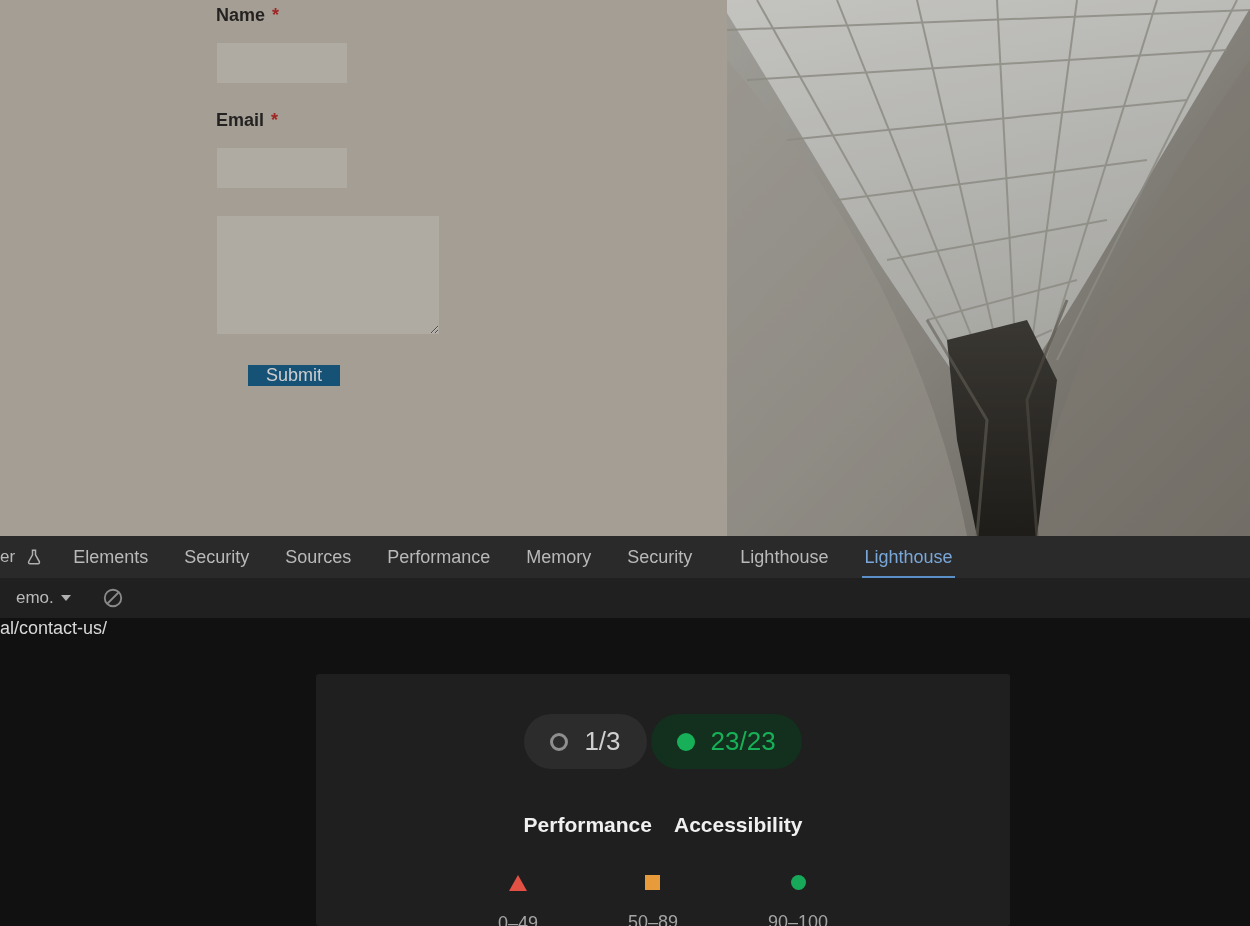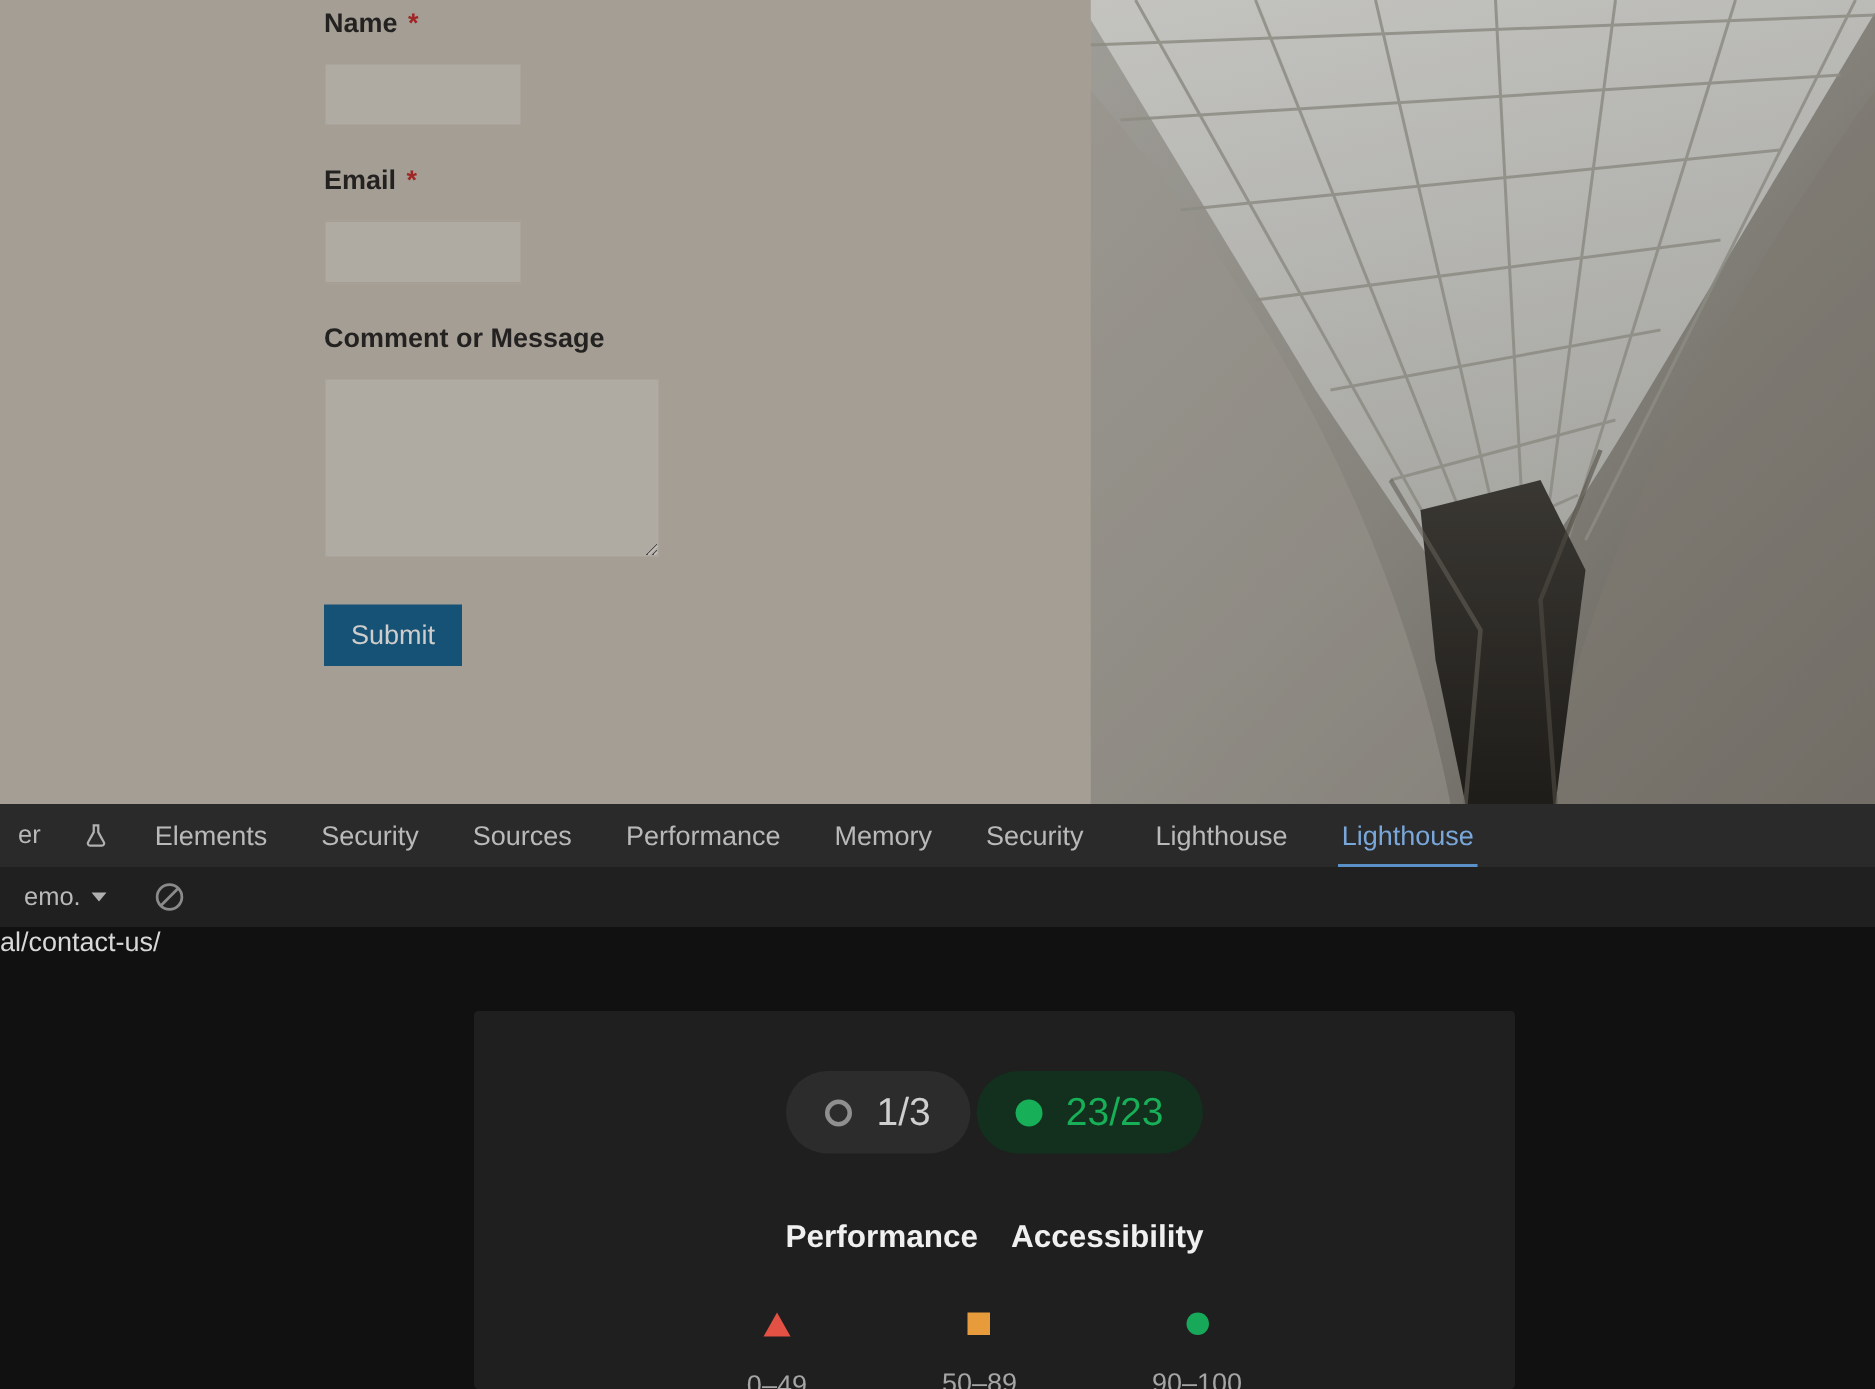--- a/index.html
+++ b/index.html
@@ -46,22 +46,23 @@
     padding: 8px;
     resize: both;
     font-size: 15px;
   }
   .submit-btn {
     background: #0a5a8c;
     color: #fff;
     font-size: 18px;
     font-weight: 500;
     border: none;
-    padding: 10px 18px;
+    padding: 0 18px;
     cursor: pointer;
+    margin-left: 32px;
   }
   
   
   .right-image {
     position: absolute;
     right: 0;
     top: 0;
     width: 523px;
     height: 536px;
     overflow: hidden;
@@ -80,22 +81,22 @@
     display: flex;
     align-items: center;
     height: 42px;
     background: #2a2a2a;
     padding-left: 0;
     gap: 0;
   }
   .dt-tab-trunc {
     display: flex;
     align-items: center;
-    gap: 28px;
-    padding: 0 12px 0 12px;
+    gap: 10px;
+    padding: 0 12px 0 0;
     height: 100%;
     color: #b9b9b9;
   }
   .flask-icon { width: 18px; height: 18px; }
   .dt-tab {
     padding: 0 18px;
     height: 100%;
     display: flex;
     align-items: center;
     color: #b9b9b9;
@@ -223,21 +224,20 @@
       <input class="form-input" type="text" style="">
     </div>
     <div class="form-group">
       <label class="form-label">
         <span>Email</span>
         <span class="req">*</span>
       </label>
       <input class="form-input" type="email" style="">
     </div>
     <div class="form-group">
-      <label class="form-label">Comment or Message</label>
       <textarea class="form-textarea" style=""></textarea>
     </div>
     <button class="submit-btn">Submit</button>
   </div>
 
   <div class="right-image">
     <svg viewBox="0 0 523 536" preserveAspectRatio="xMidYMid slice">
       <defs>
         <linearGradient id="wallG" x1="0" y1="0" x2="1" y2="1">
           <stop offset="0" stop-color="#c1c0b9"></stop>

